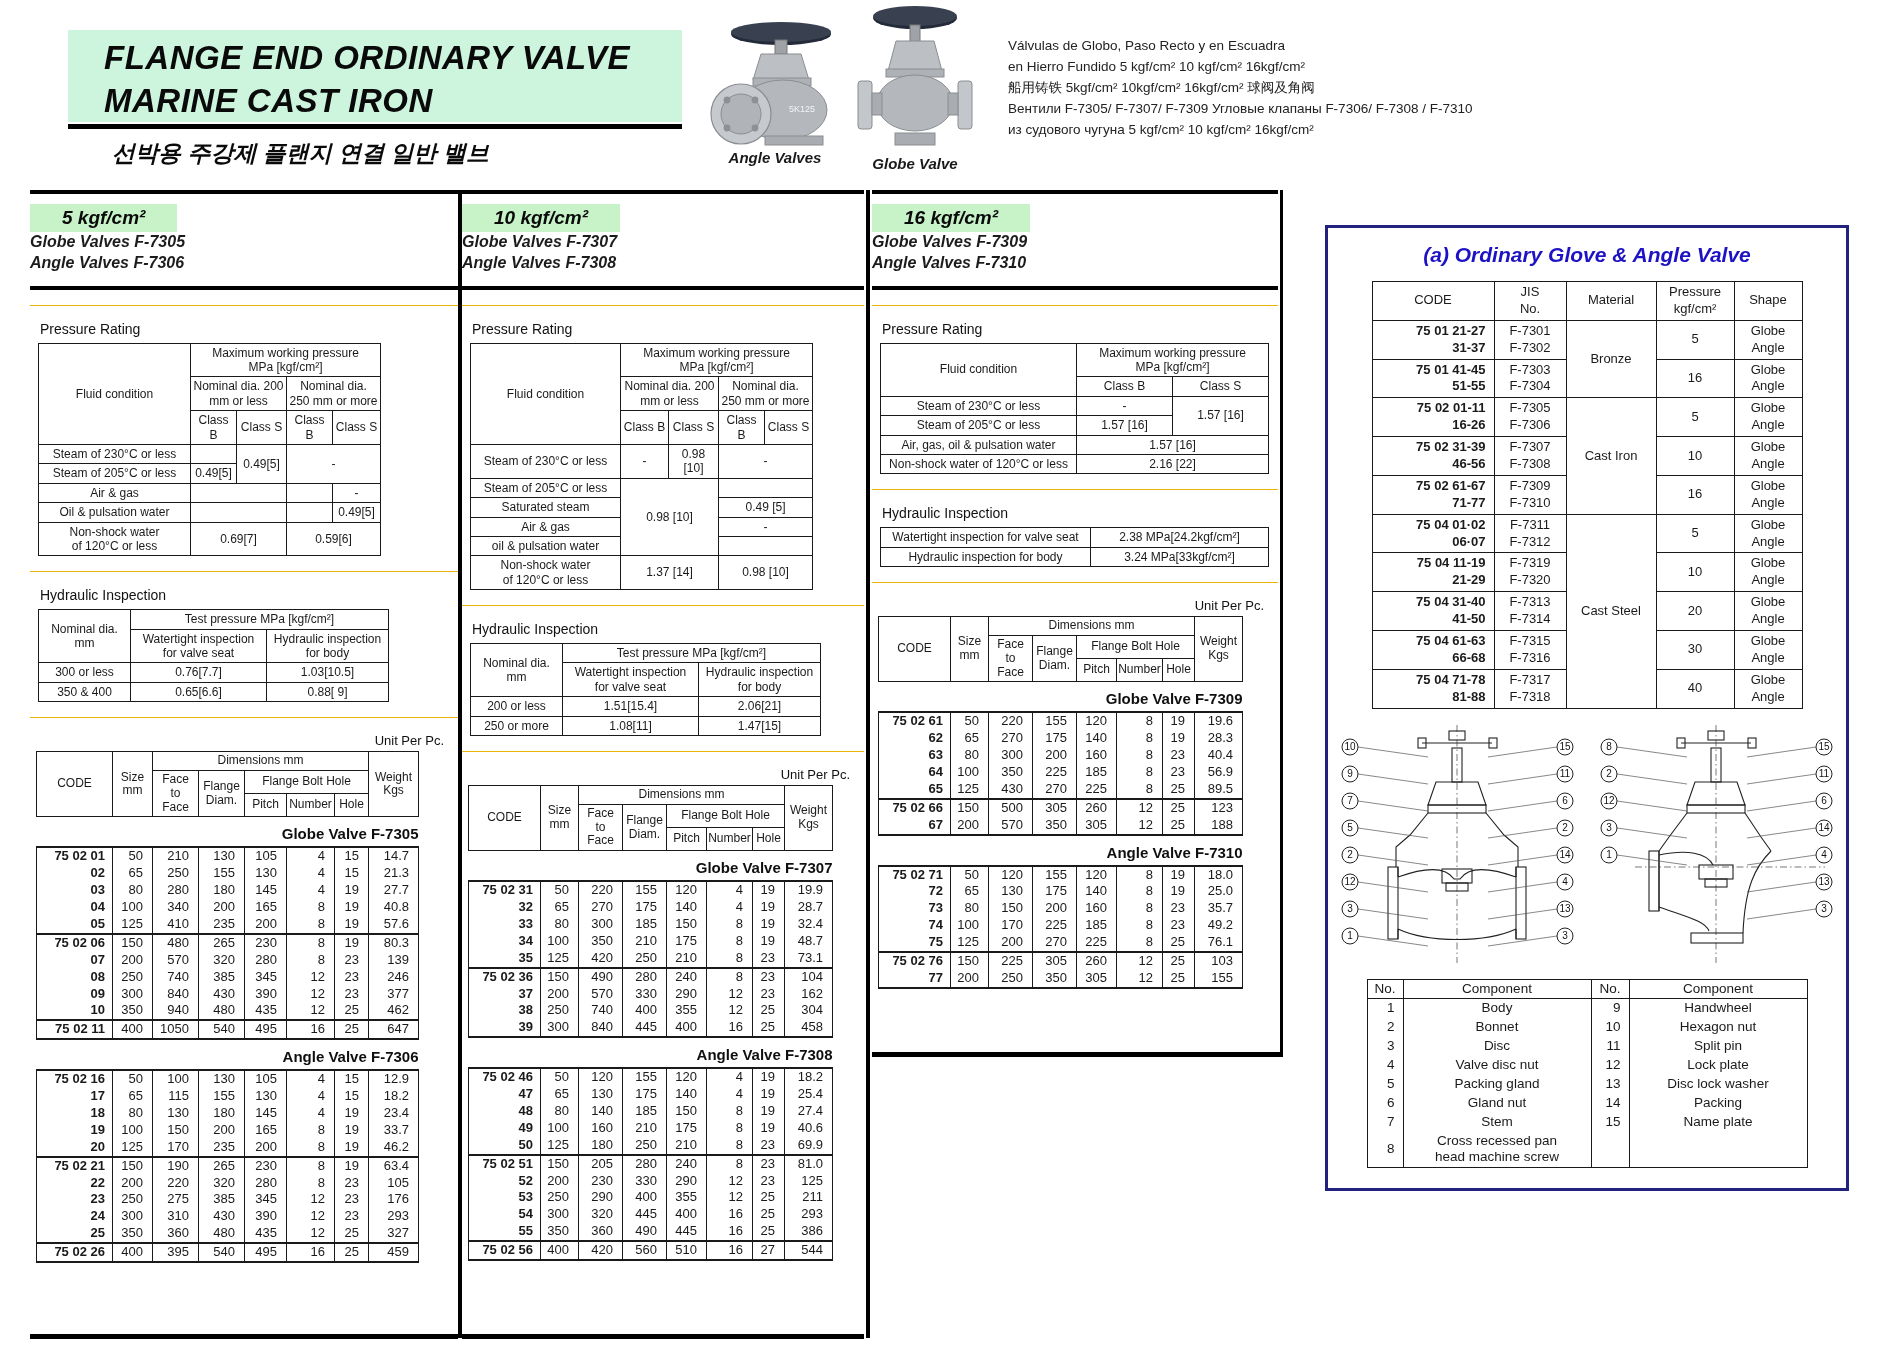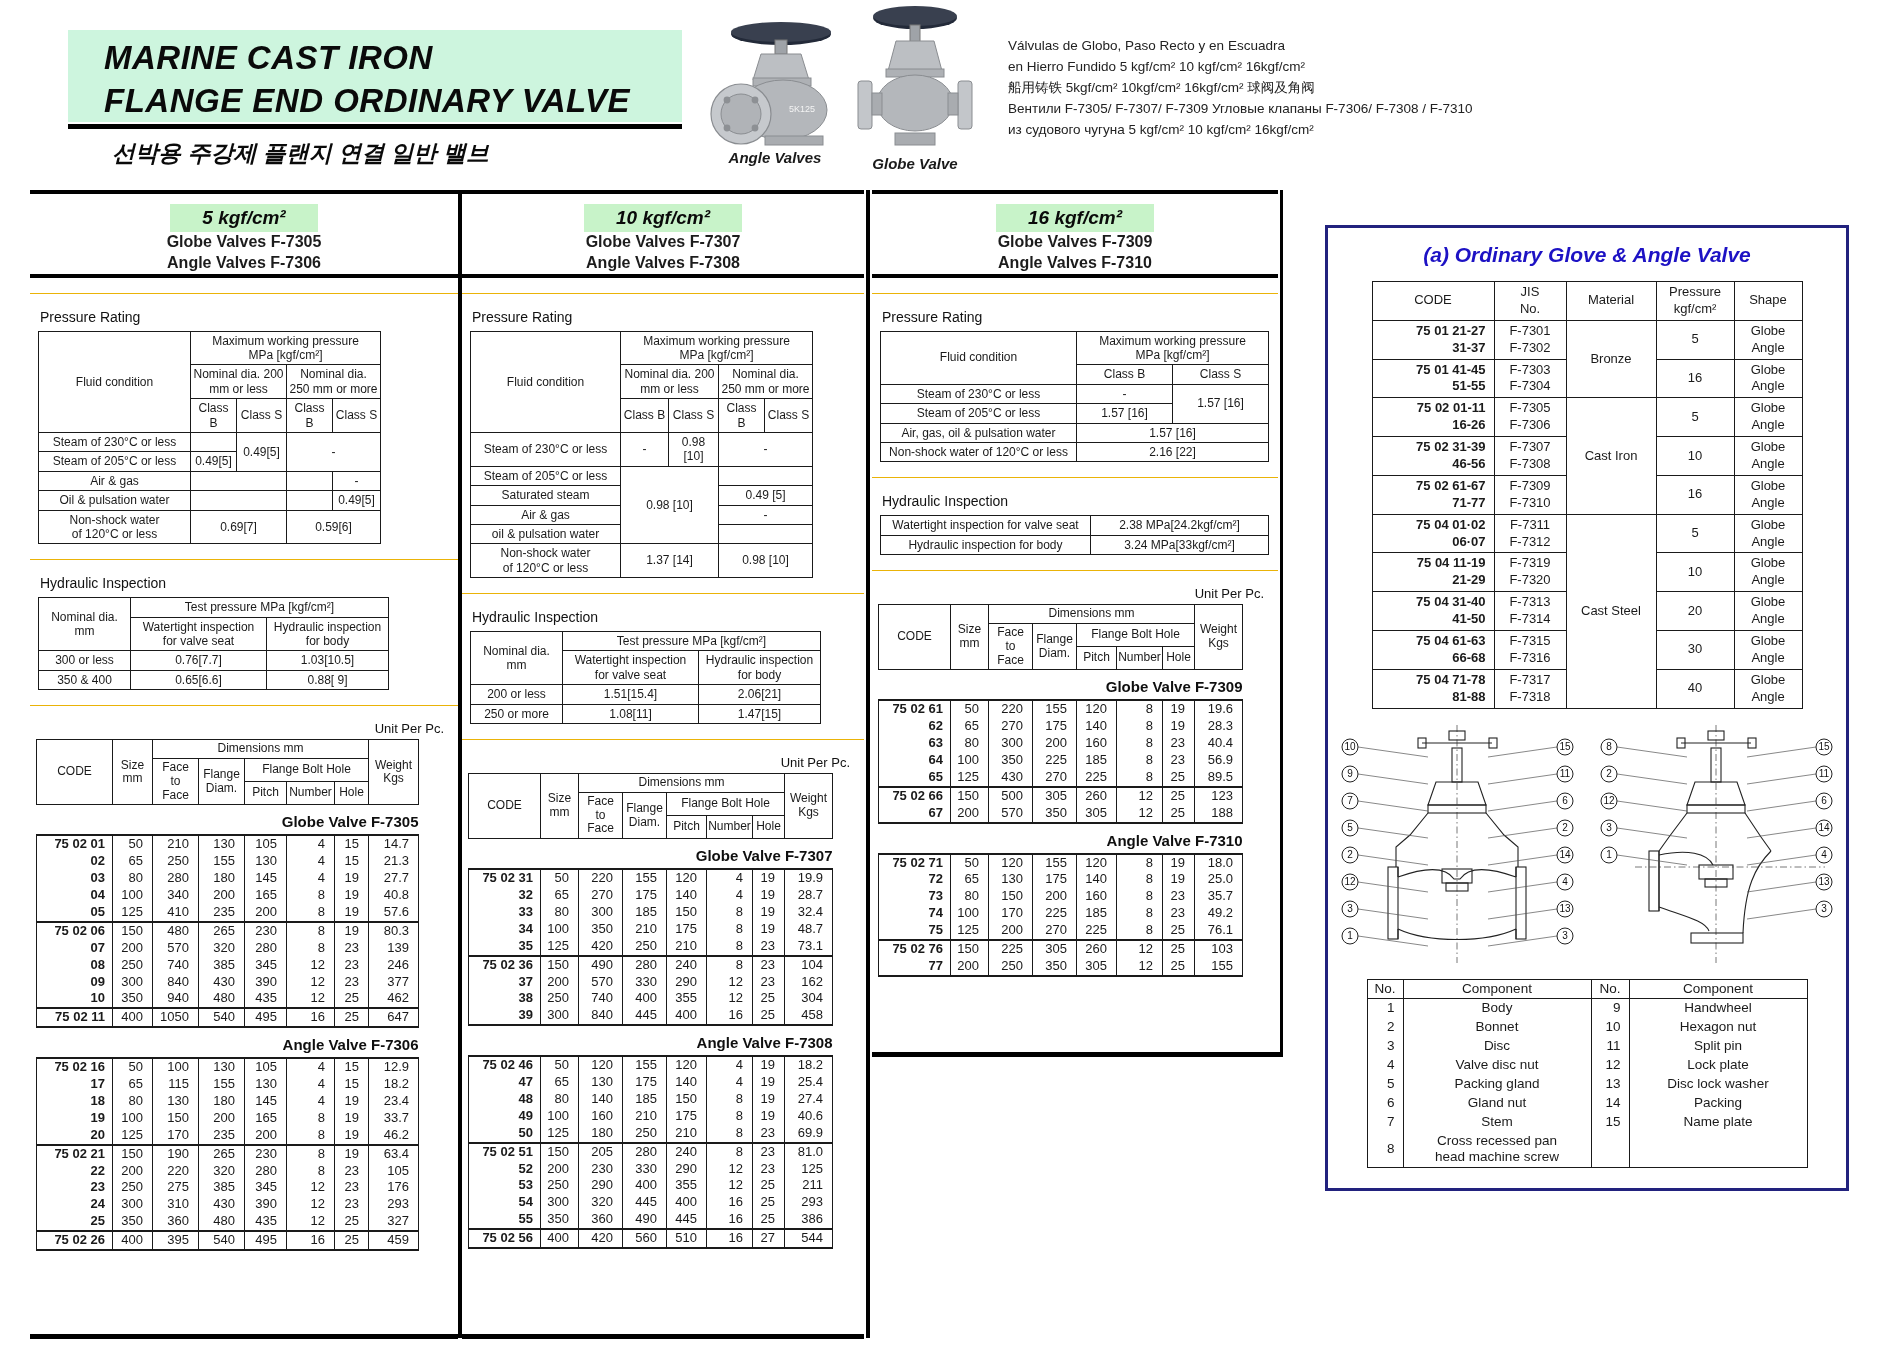--- a/index.html
+++ b/index.html
@@ -8,23 +8,23 @@
   .hr4{height:4px;background:#000;}
   
   .title-box{position:absolute;left:68px;top:30px;width:614px;height:92px;background:#cdf5de;}
   .title-text{font-style:italic;font-weight:bold;font-size:33px;line-height:1.3;padding:7px 0 0 36px;letter-spacing:.5px;color:#0a0a0a;}
   .title-underline{position:absolute;left:68px;top:124px;width:614px;height:5px;background:#000;}
   .kr{position:absolute;left:112px;top:138px;font-style:italic;font-weight:bold;font-size:23px;color:#0a0a0a;}
   .photo-cap{position:absolute;font-style:italic;font-weight:bold;font-size:15px;text-align:center;color:#1a1a1a;}
   .ml{position:absolute;left:1008px;top:36px;width:548px;font-size:13.5px;line-height:1.55;color:#222;}
   
   .panel{position:absolute;top:190px;}
-  .panel-head{text-align:center;padding:4px 0 0;}
+  .panel-head{text-align:left;padding:4px 0 12px;}
   .badge{display:inline-block;background:#c8f3c9;font-style:italic;font-weight:bold;font-size:19px;padding:3px 32px;margin-top:6px;color:#0a0a0a;}
-  .subv{font-weight:bold;font-size:16px;line-height:1.3;color:#1c1c1c;}
+  .subv{font-style:italic;font-weight:bold;font-size:16px;line-height:1.3;color:#1c1c1c;}
   .sect{border-top:1px solid #eab308;margin-top:15px;padding:12px 0 0 2px;}
   .sect-label{font-size:14px;margin:3px 0 6px 8px;color:#111;}
   .unit{font-size:13px;text-align:right;margin:3px 14px 3px 0;color:#111;}
   table{border-collapse:collapse;table-layout:fixed;}
   .tbl{margin-left:6px;}
   .tbl th,.tbl td{border:1px solid #1a1a1a;font-size:12px;line-height:1.2;text-align:center;padding:2px 2px;font-weight:normal;white-space:pre-line;color:#1a1a1a;}
   .b{font-weight:bold;margin-top:36px;}
   .dims{margin-left:4px;}
   .dims thead th{border:1px solid #1a1a1a;font-size:12px;font-weight:normal;white-space:pre-line;padding:2px 1px;line-height:1.15;color:#1a1a1a;}
   .dims tbody.grp{border-top:2px solid #1a1a1a;border-bottom:2px solid #1a1a1a;}
@@ -47,22 +47,22 @@
   .comp{margin:10px auto 0;border:1.5px solid #1a1a1a;}
   .comp th,.comp td{border-left:1px solid #1a1a1a;font-size:13.5px;padding:1px 6px;text-align:center;white-space:pre-line;font-weight:normal;line-height:1.25;color:#1a1a1a;}
   .comp th{border-bottom:1px solid #1a1a1a;text-align:center;}
   .comp td.num{text-align:right;padding-right:8px;}
 </style>
 </head>
 <body>
 
 <div class="title-box">
   <div class="title-text">
+    <div>FLANGE END  ORDINARY VALVE</div>
     <div>MARINE CAST IRON</div>
-    <div>FLANGE END  ORDINARY VALVE</div>
   </div>
 </div>
 <div class="title-underline"></div>
 <div class="kr">선박용 주강제 플랜지 연결 일반 밸브</div>
 
 <svg class="abs" style="left:703px;top:20px" width="150" height="128" viewBox="0 0 150 128">
   <ellipse cx="78" cy="14" rx="50" ry="11" fill="#232a39"></ellipse>
   <ellipse cx="78" cy="12" rx="50" ry="10" fill="#39404f"></ellipse>
   <rect x="72" y="20" width="12" height="14" fill="#9fa3a8" stroke="#777" stroke-width="1"></rect>
   <polygon points="58,34 98,34 106,60 50,60" fill="#bcbfc3" stroke="#8a8d91" stroke-width="1"></polygon>

